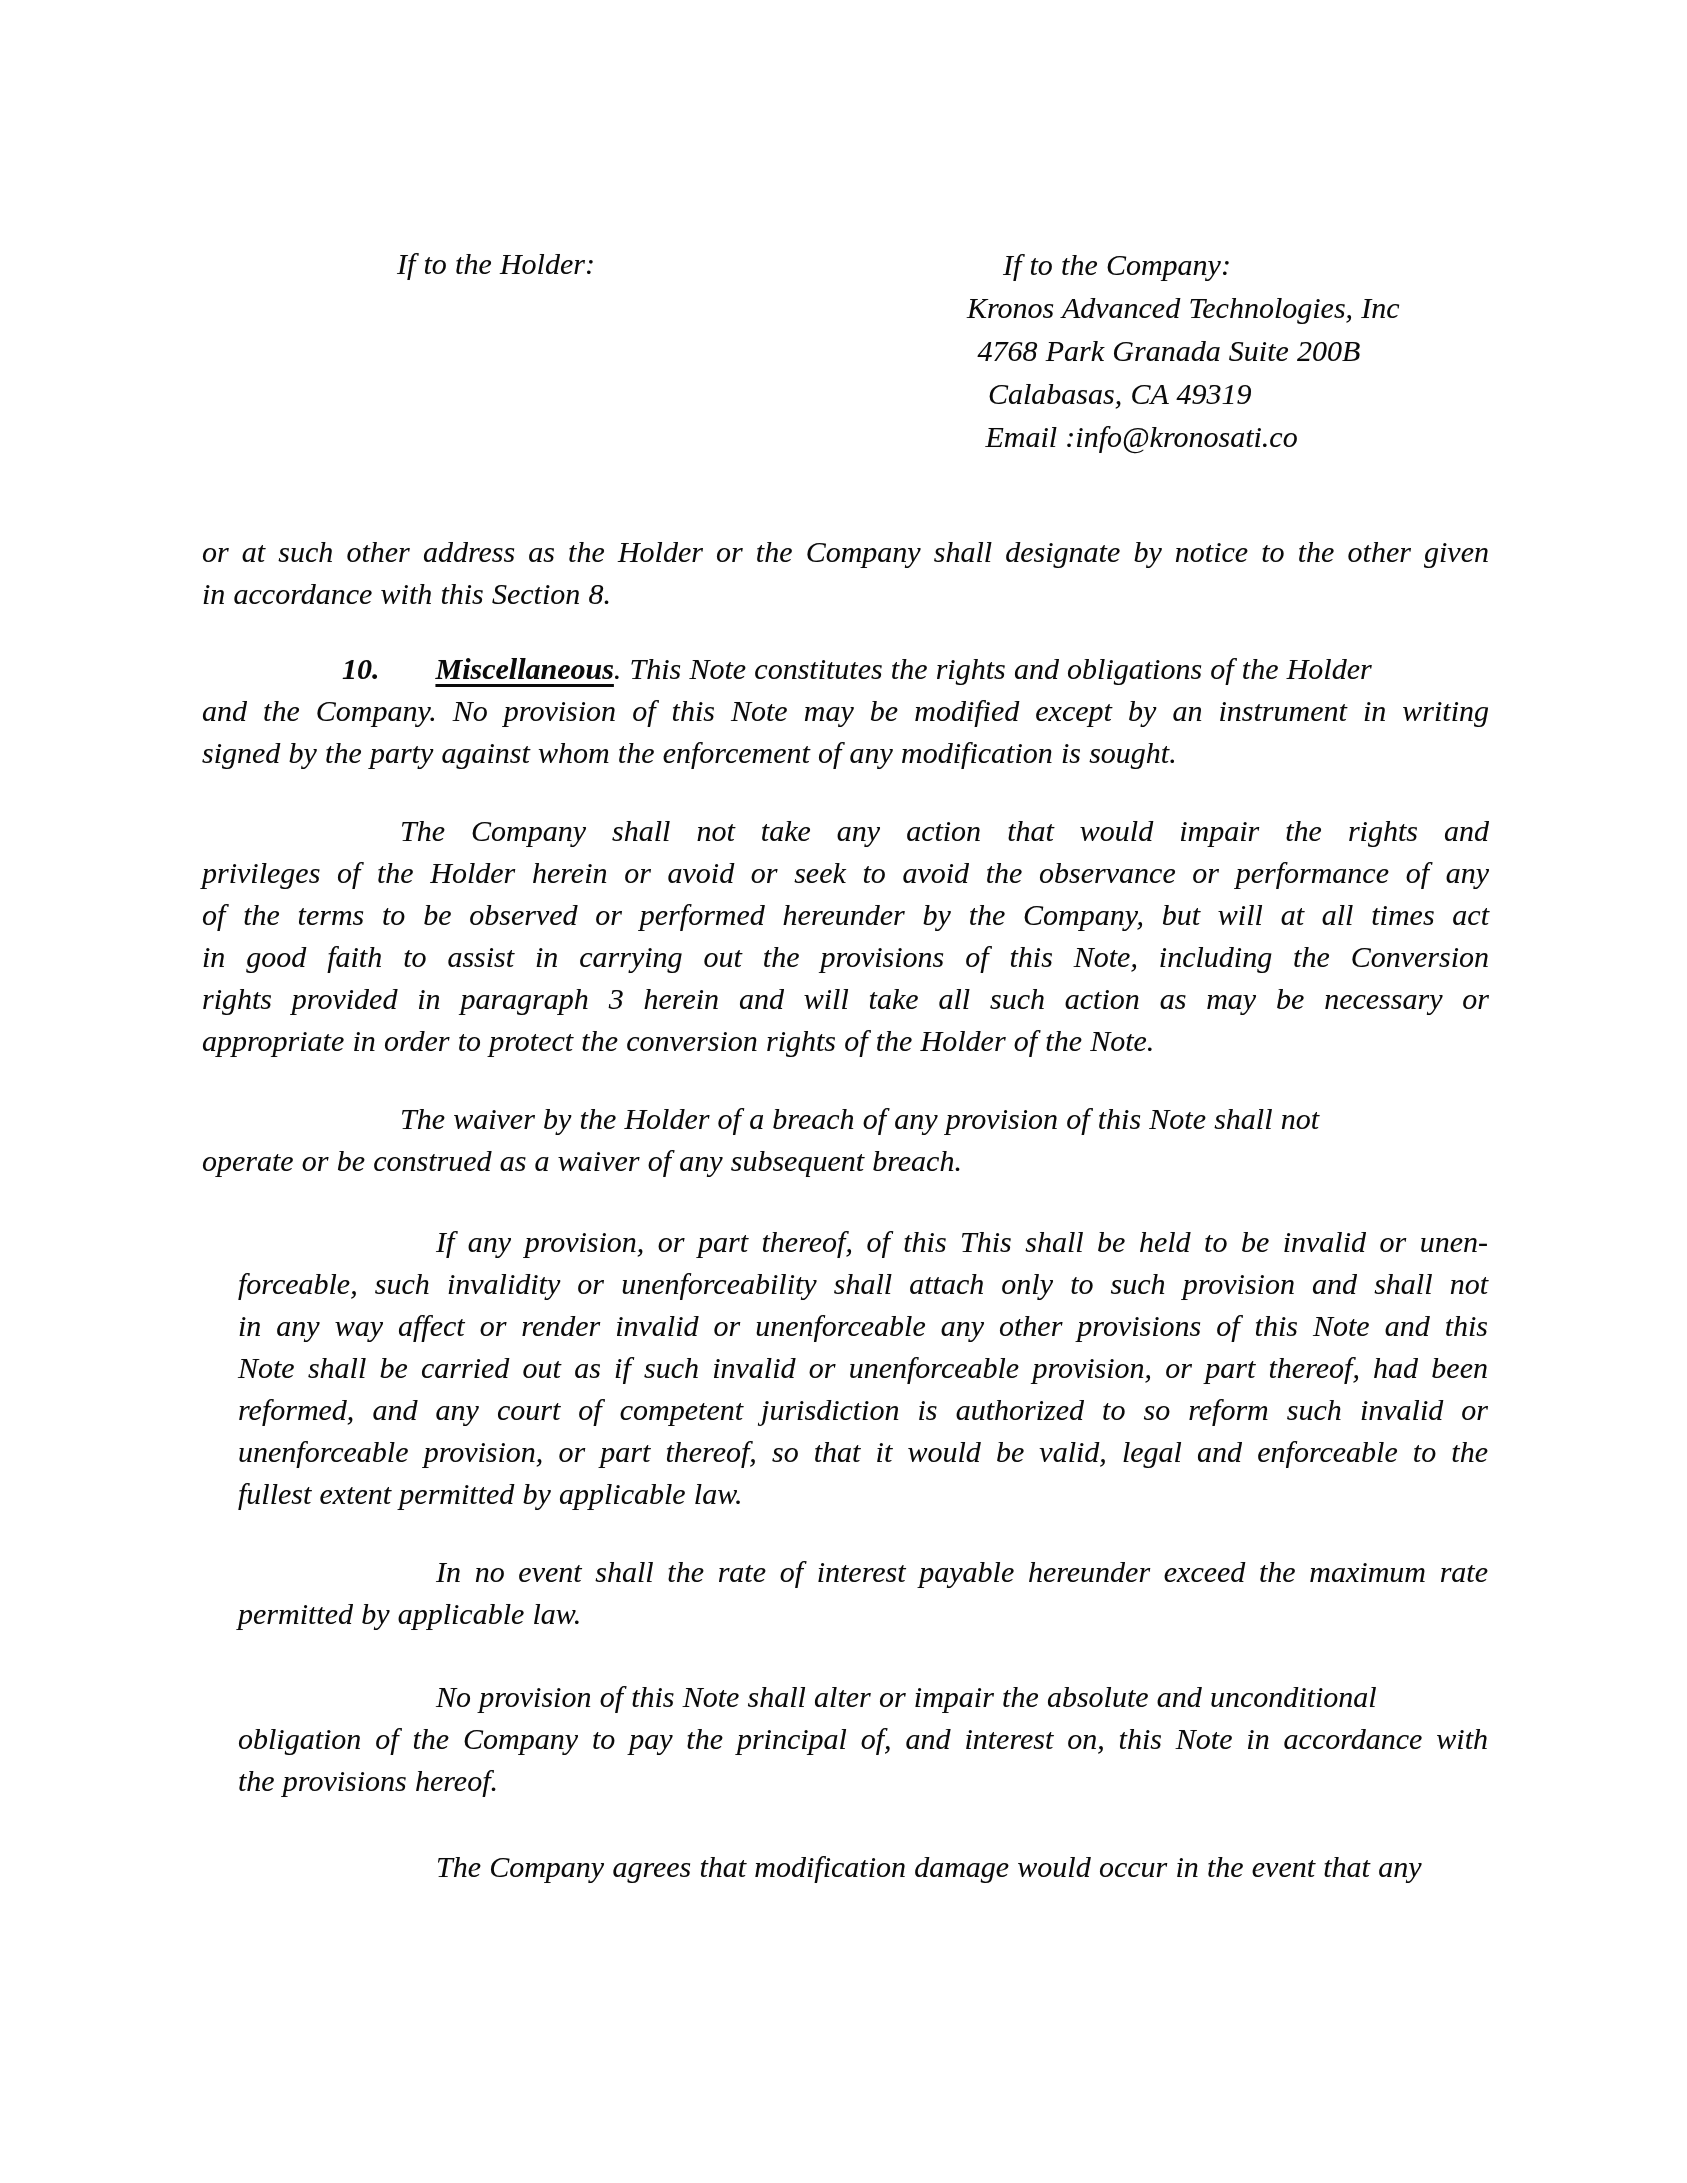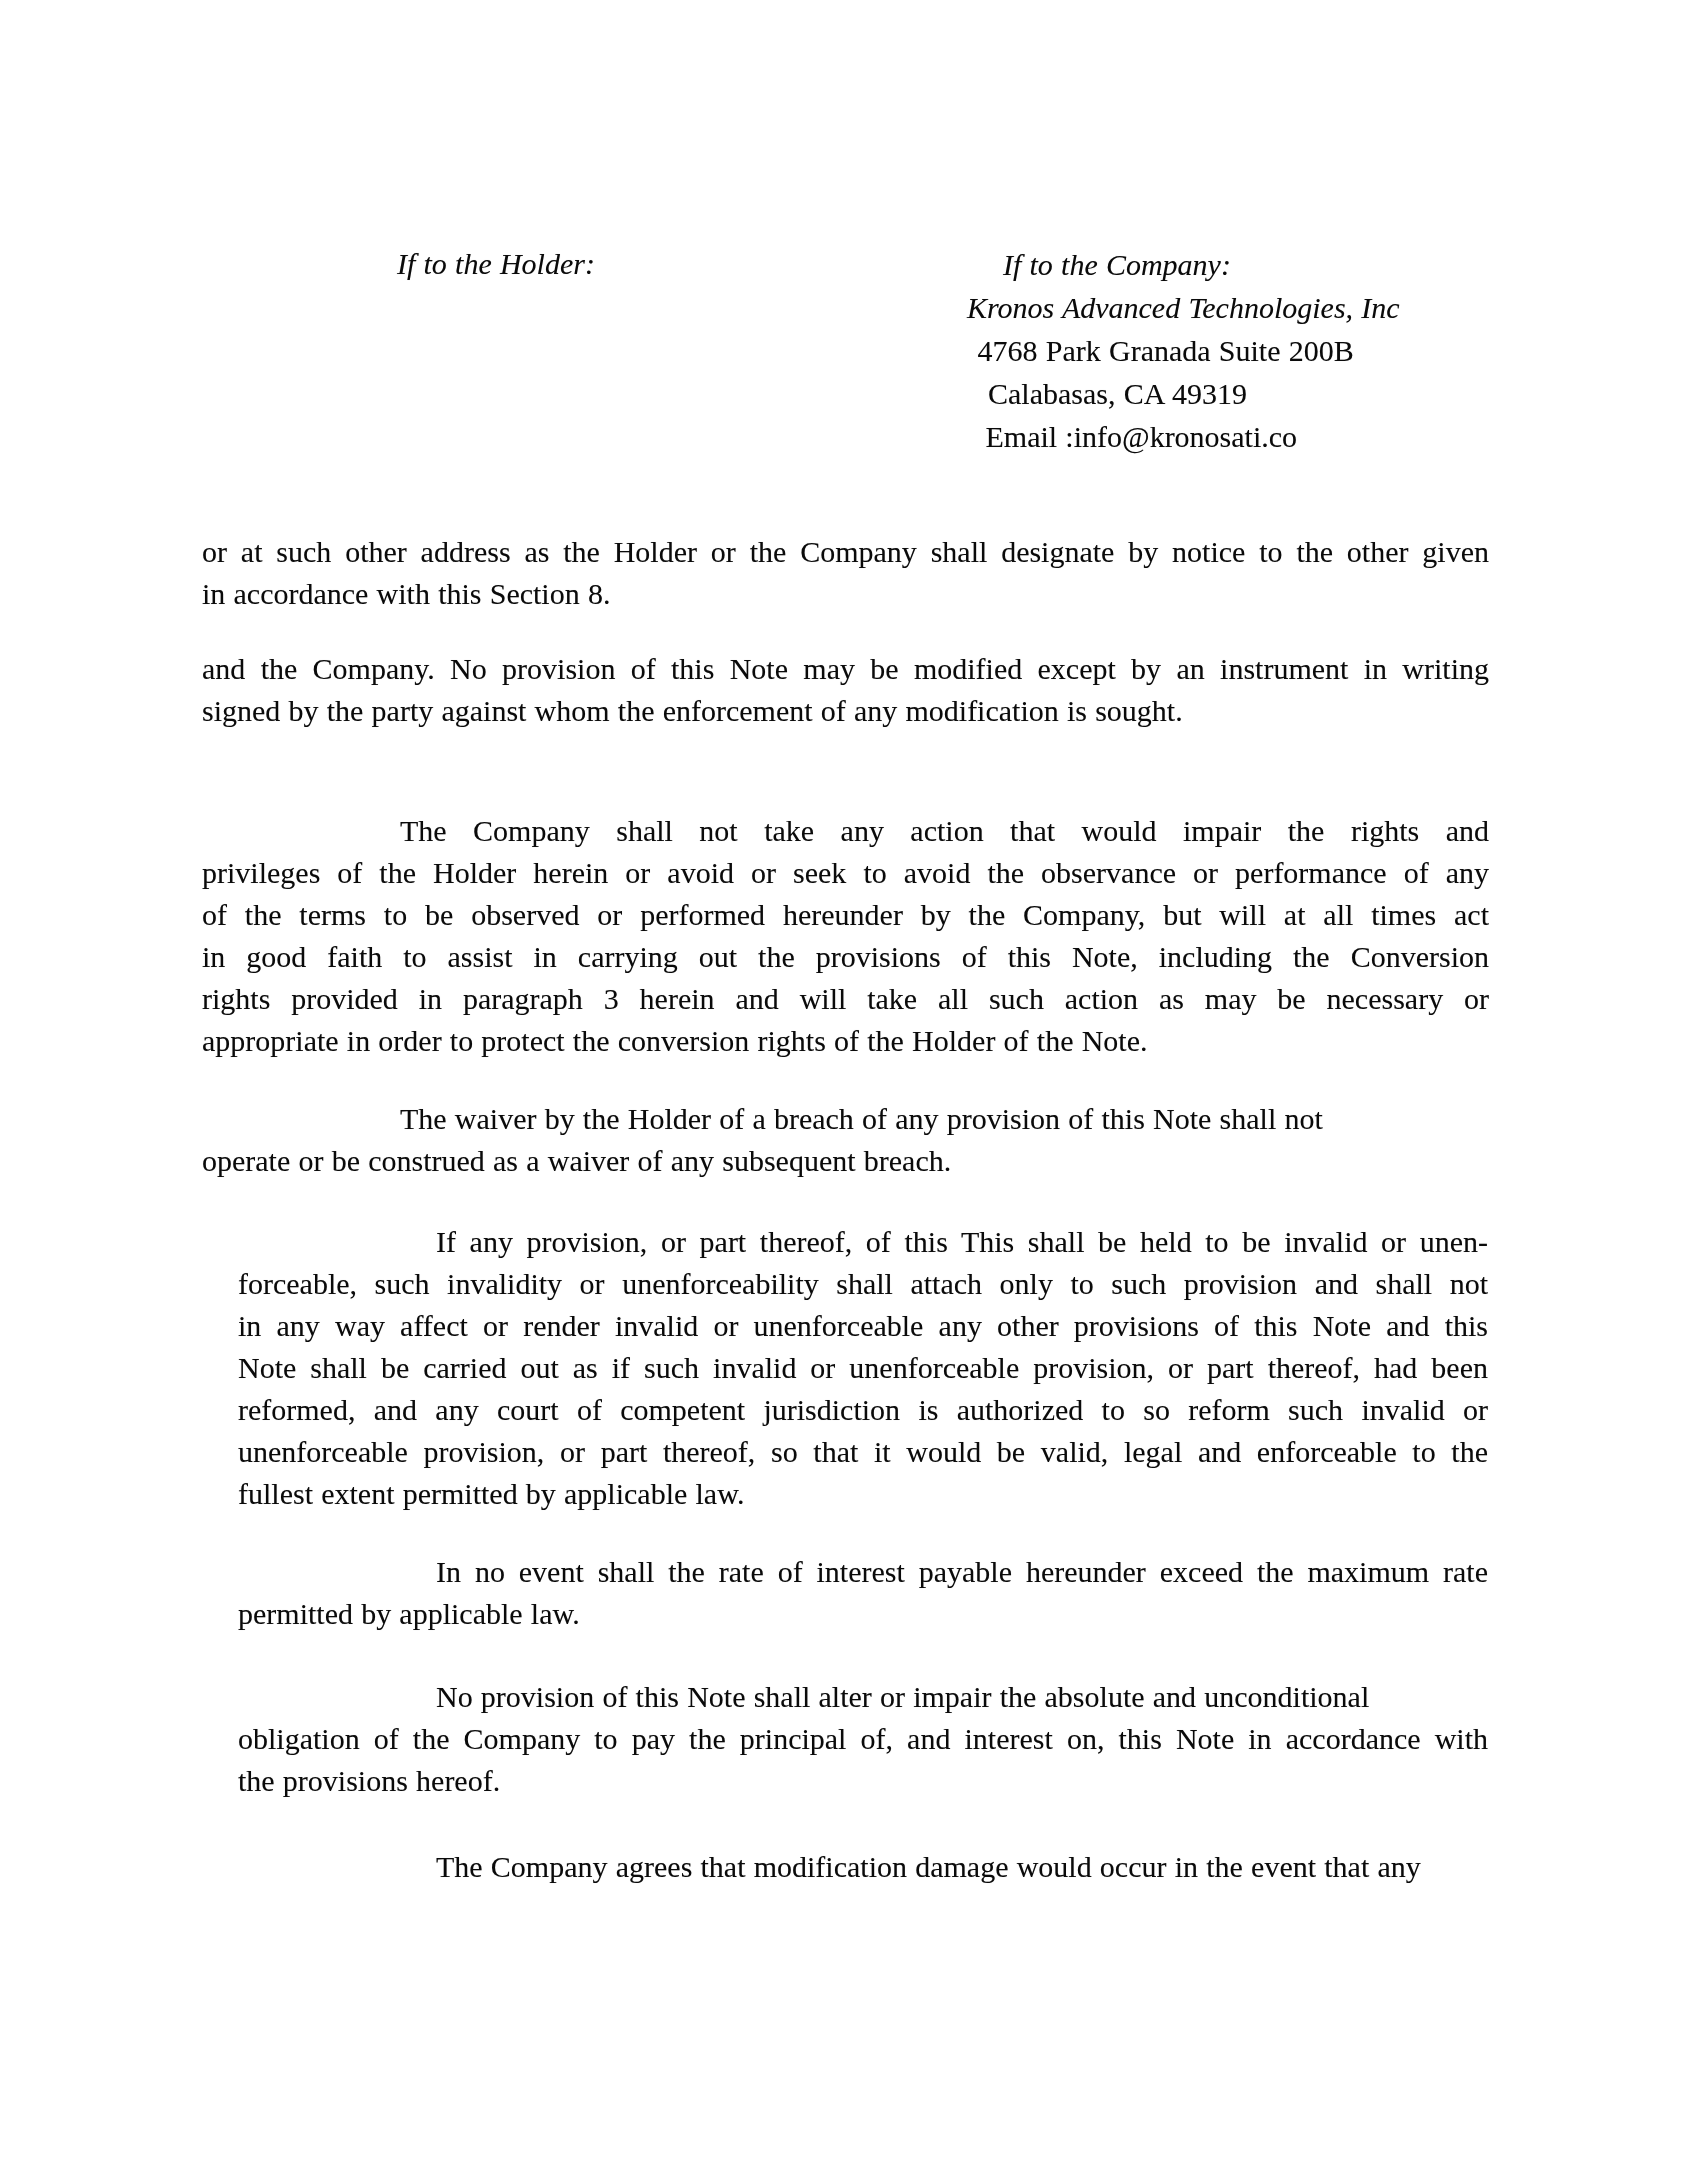--- a/index.html
+++ b/index.html
@@ -20,21 +20,21 @@
   .abs { position: absolute; }
   .body-text {
     font-size: 30px;
     line-height: 42px;
     word-spacing: 0.7px;
   }
   
   .mgA { left: 202px; width: 1287px; }
   
   .mgB { left: 238px; width: 1250px; }
-  .ln { text-align: left; }
+  .ln { text-align: left; font-style: italic; }
   .ln.j { text-align: justify; text-align-last: justify; }
   .ln.ind { padding-left: 198px; }
   .ln.ind.j { padding-left: 198px; }
   .italic { font-style: italic; }
   .sec-num { display: inline-block; margin-left: 140px; font-weight: bold; }
   .sec-head {
     display: inline-block;
     margin-left: 56px;
     font-weight: bold;
     text-decoration: underline;
@@ -61,20 +61,21 @@
     <div class="ln pad32">Calabasas, CA 49319</div>
     <div class="ln pad28">Email :info@kronosati.co</div>
   </div>
 
   <div class="abs body-text mgA" style="top:531px;">
     <div class="ln j">or at such other address as the Holder or the Company shall designate by notice to the other given</div>
     <div class="ln">in accordance with this Section 8.</div>
   </div>
 
   <div class="abs body-text mgA" style="top:648px;">
+    <div class="ln"><span class="sec-num">10.</span><span class="sec-head">Miscellaneous</span><span>.  This Note constitutes the rights and obligations of the Holder</span></div>
     <div class="ln j">and the Company.  No provision of this Note may be modified except by an instrument in writing</div>
     <div class="ln">signed by the party against whom the enforcement of any modification is sought.</div>
   </div>
 
   <div class="abs body-text mgA" style="top:810px;">
     <div class="ln ind j">The Company shall not take any action that would impair the rights and</div>
     <div class="ln j">privileges of the Holder herein or avoid or seek to avoid the observance or performance of any</div>
     <div class="ln j">of the terms to be observed or performed hereunder by the Company, but will at all times act</div>
     <div class="ln j">in good faith to assist in carrying out the provisions of this Note, including the Conversion</div>
     <div class="ln j">rights provided in paragraph 3 herein and will take all such action as may be necessary or</div>

